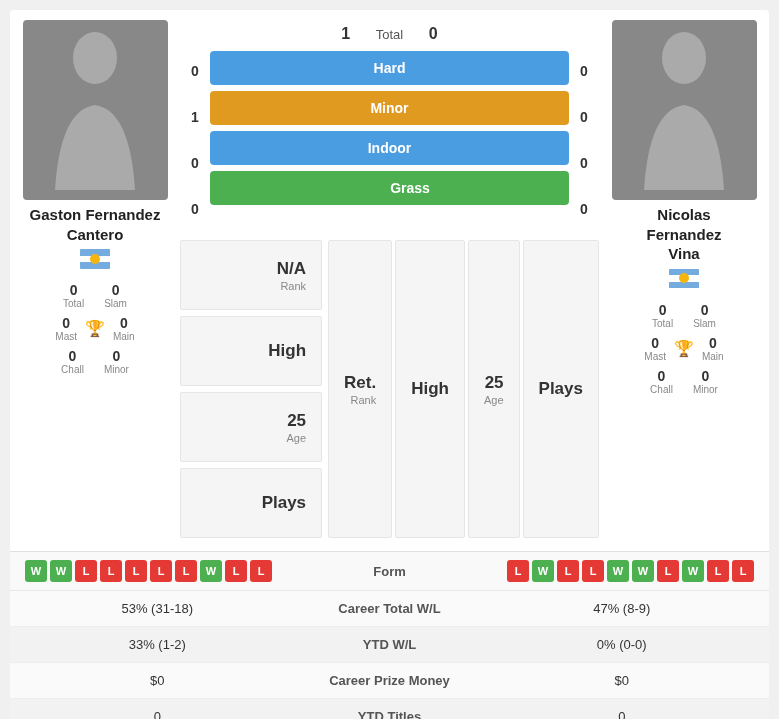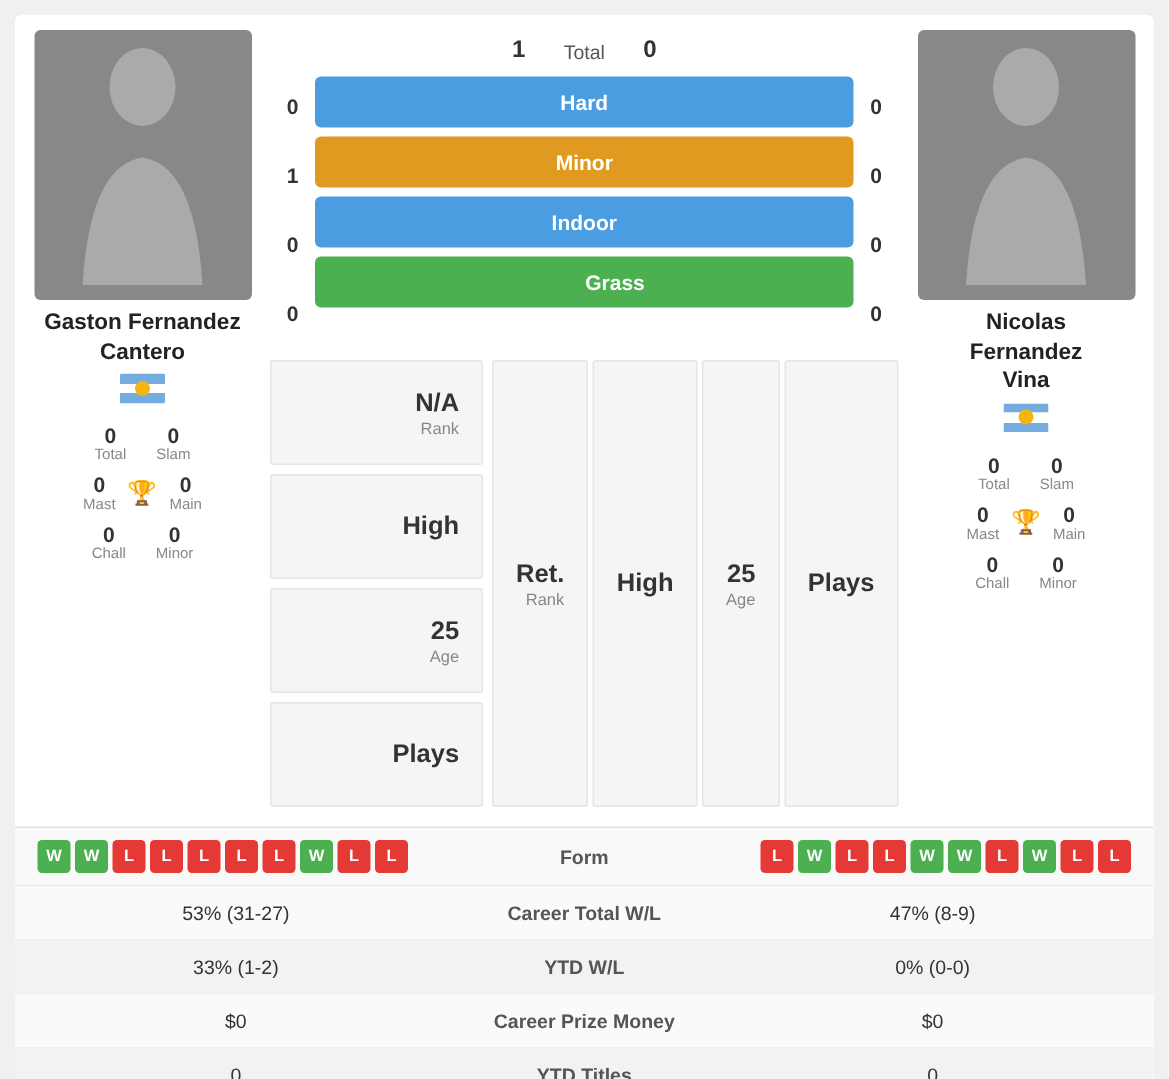--- a/index.html
+++ b/index.html
@@ -560,21 +560,21 @@
           <div class="form-badge w">W</div>
           <div class="form-badge l">L</div>
           <div class="form-badge w">W</div>
           <div class="form-badge l">L</div>
           <div class="form-badge l">L</div>
         </div>
     </div>
 
     <div id="stats-table">
         <div class="stats-table-row">
-          <div class="stats-table-left">53% (31-27)</div>
+          <div class="stats-table-left">53% (31-18)</div>
           <div class="stats-table-center">Career Total W/L</div>
           <div class="stats-table-right">47% (8-9)</div>
         </div>
         <div class="stats-table-row">
           <div class="stats-table-left">33% (1-2)</div>
           <div class="stats-table-center">YTD W/L</div>
           <div class="stats-table-right">0% (0-0)</div>
         </div>
         <div class="stats-table-row">
           <div class="stats-table-left">$0</div>

